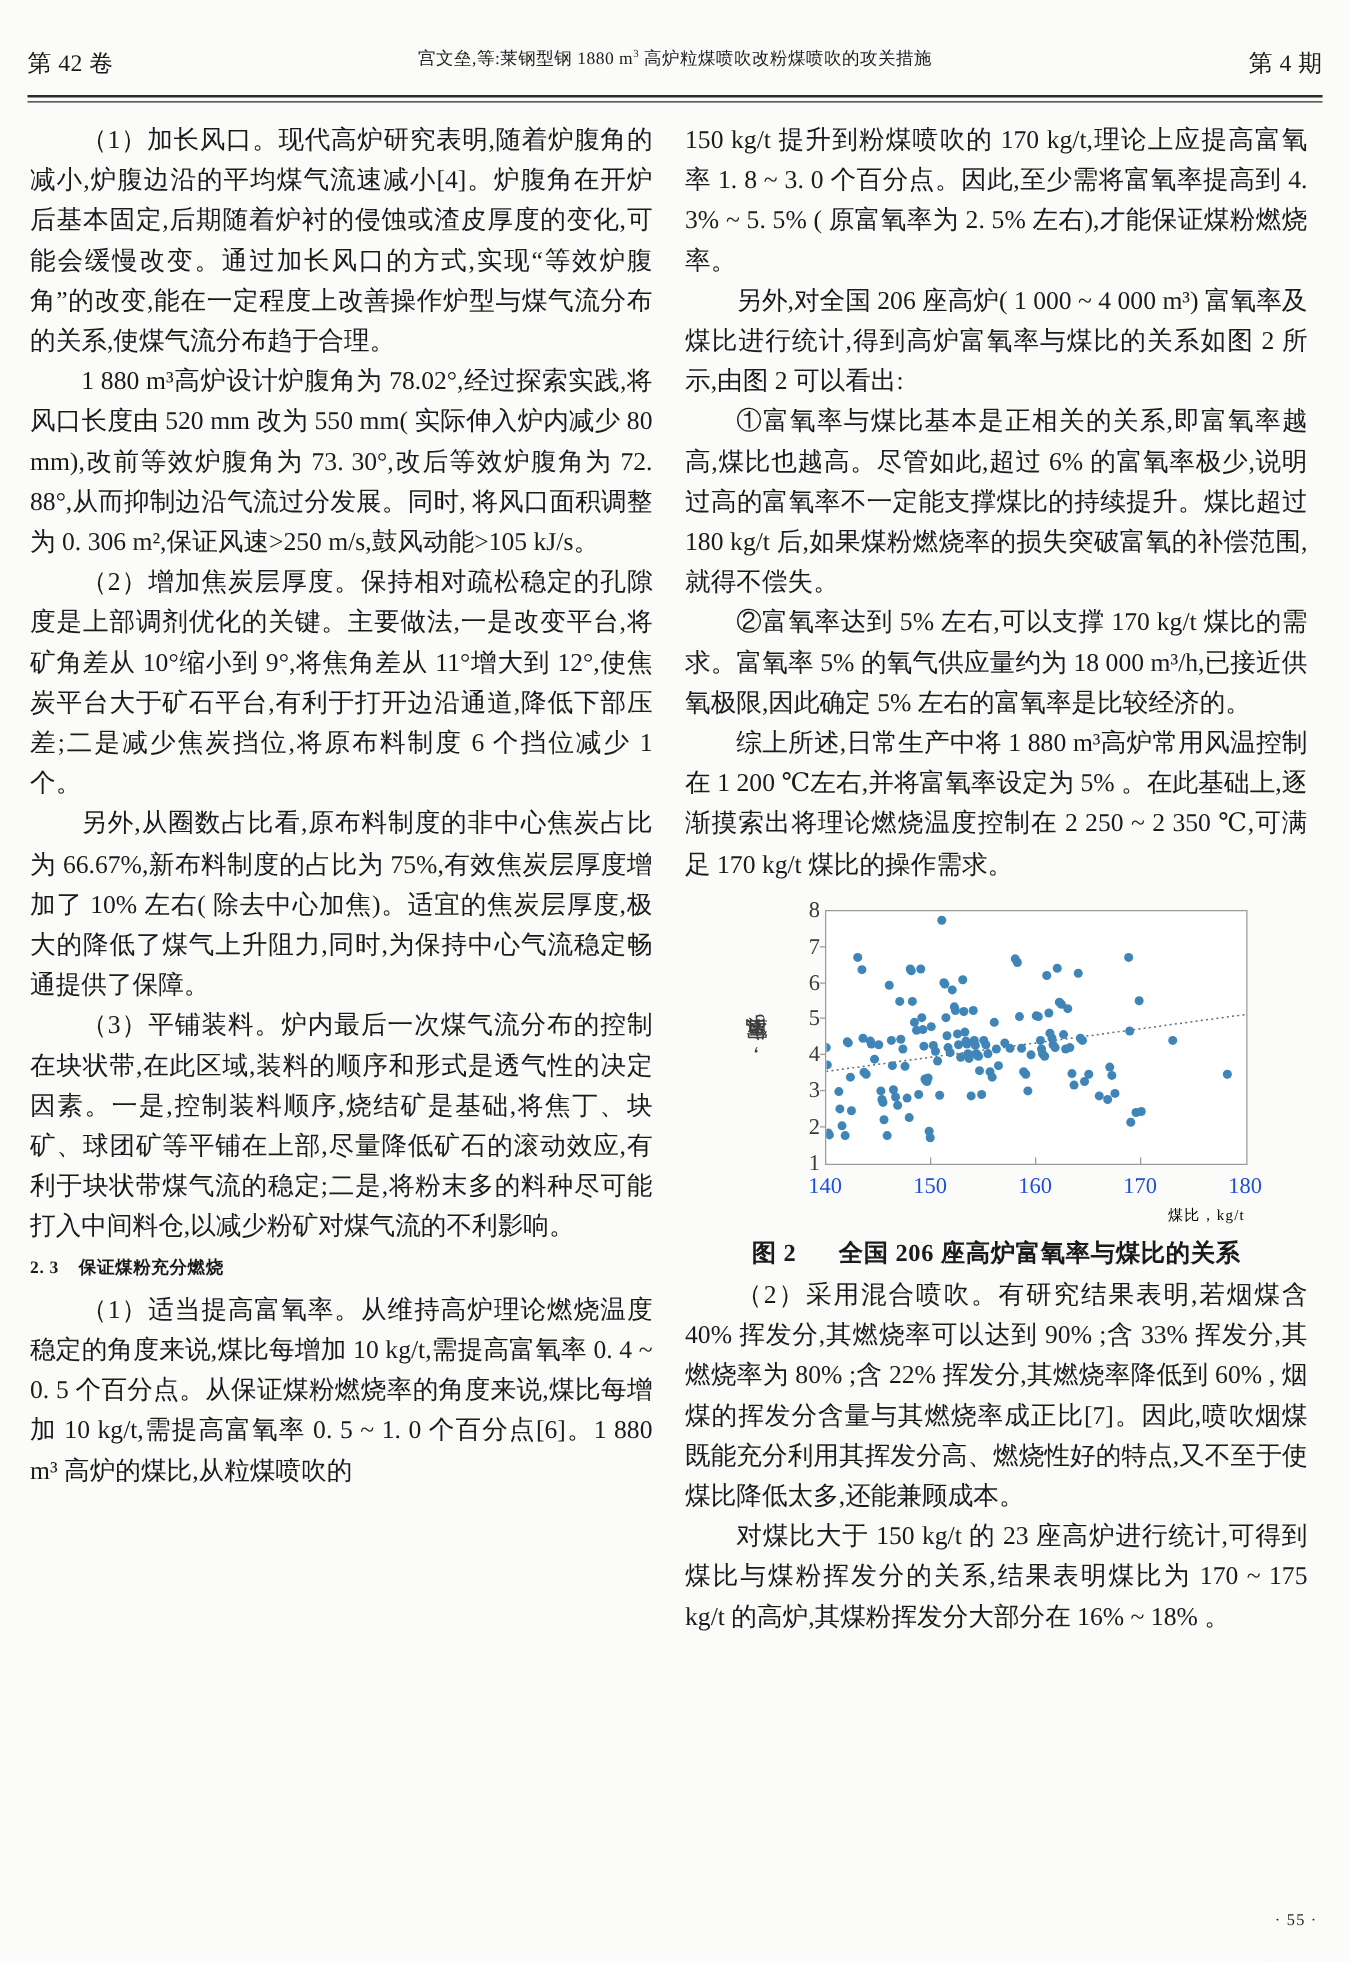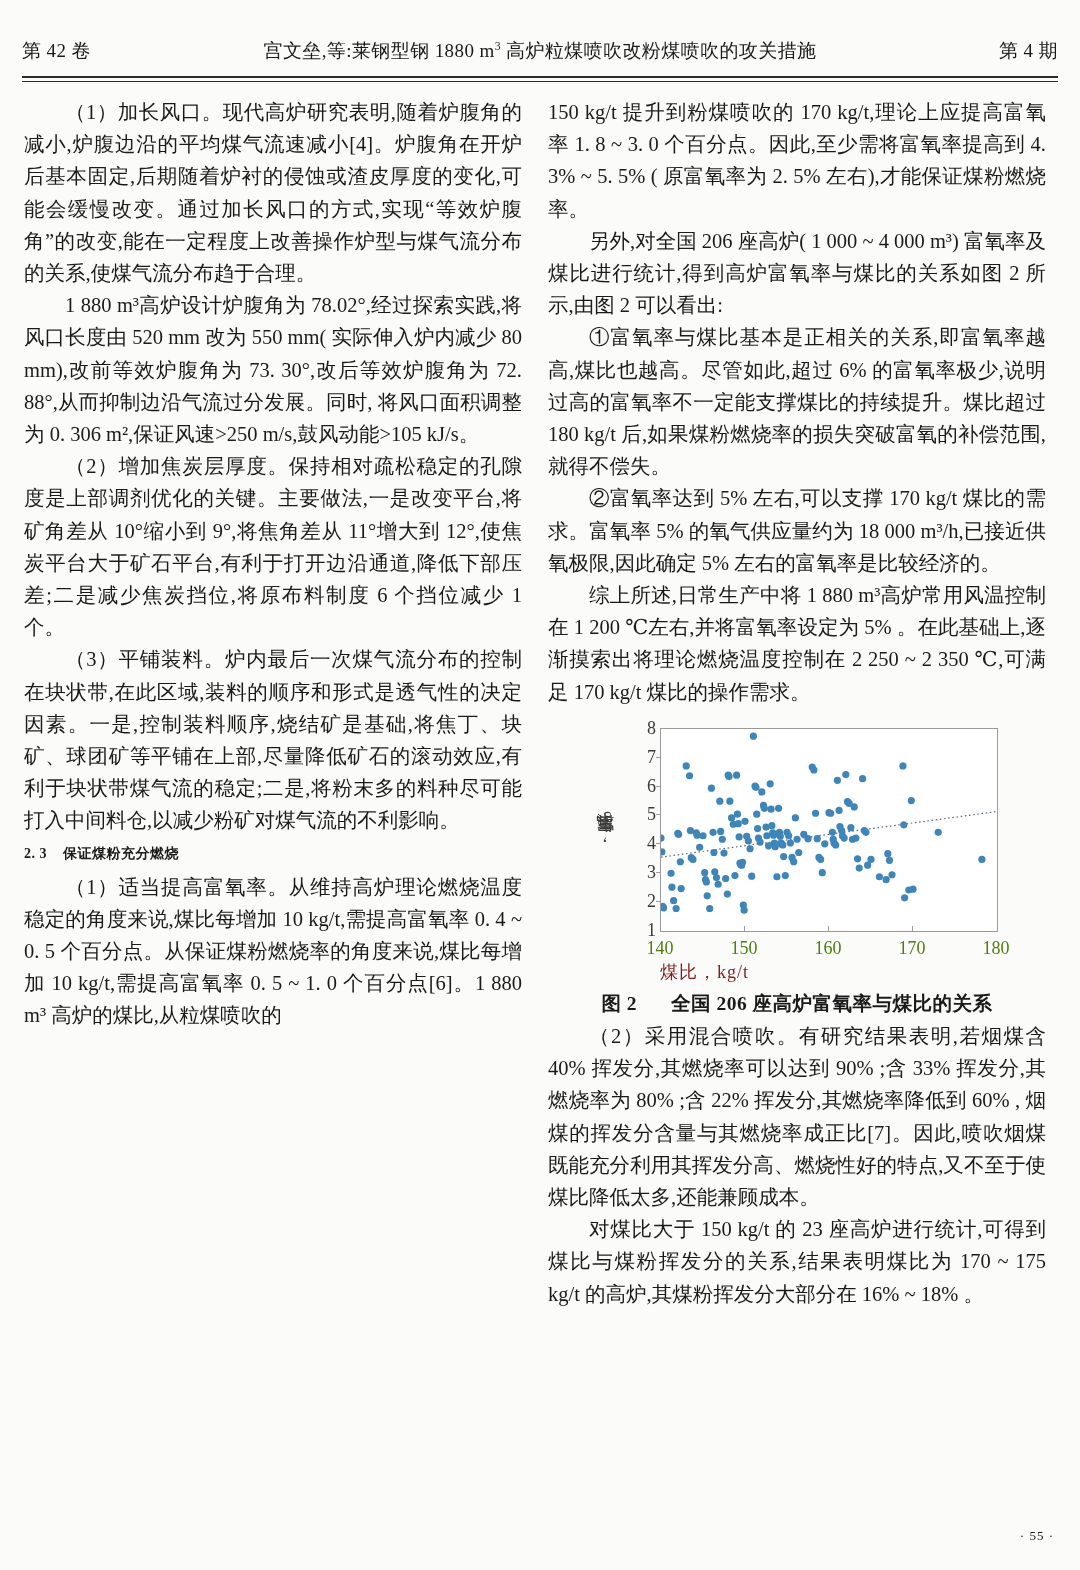--- a/index.html
+++ b/index.html
@@ -32,21 +32,21 @@
     display: flex;
     align-items: baseline;
     justify-content: flex-end;
     font-size: 19px;
     letter-spacing: 0.4px;
   }
   .runhead .rh-mid {
     position: absolute;
     left: 0; right: 0;
     text-align: center;
-    font-size: 19px;
+    font-size: 14px;
   }
   .rh-side { font-size: 19px; white-space: nowrap; }
   .rh-right { margin-left: auto; }
   sup.sup { font-size: 0.62em; vertical-align: super; line-height: 0; }
 
   .rule-wrap {
     position: absolute;
     left: 22px;
     top: 76px;
     width: 1036px;
@@ -142,32 +142,32 @@
     position: absolute;
     left: 112px;
     top: 212px;
     width: 336px;
     height: 24px;
   }
   .xtick {
     position: absolute;
     top: 0;
     font-size: 18px;
-    color: #4d7c0f;
+    color: #1d4ed8;
     transform: translateX(-50%);
     white-space: nowrap;
   }
   .xlabel {
     position: absolute;
     left: 112px;
     top: 236px;
     width: 336px;
-    text-align: left;
-    font-size: 18px;
-    color: #7f1d1d;
+    text-align: right;
+    font-size: 12px;
+    color: #000000;
     letter-spacing: 1px;
   }
   .tickmark-y {
     position: absolute;
     left: 0;
     width: 6px;
     height: 1px;
     background: #9a9a9a;
   }
   .tickmark-x {
@@ -209,20 +209,21 @@
   <div class="rule-wrap">
     <div class="rule-thick"></div>
     <div class="rule-gap"></div>
     <div class="rule-thin"></div>
   </div>
 
   <div class="col col-left">
     <p class="para">（1）加长风口。现代高炉研究表明,随着炉腹角的减小,炉腹边沿的平均煤气流速减小[4]。炉腹角在开炉后基本固定,后期随着炉衬的侵蚀或渣皮厚度的变化,可能会缓慢改变。通过加长风口的方式,实现“等效炉腹角”的改变,能在一定程度上改善操作炉型与煤气流分布的关系,使煤气流分布趋于合理。</p>
     <p class="para">1 880 m³高炉设计炉腹角为 78.02°,经过探索实践,将风口长度由 520 mm 改为 550 mm( 实际伸入炉内减少 80 mm),改前等效炉腹角为 73. 30°,改后等效炉腹角为 72. 88°,从而抑制边沿气流过分发展。同时, 将风口面积调整为 0. 306 m²,保证风速&gt;250 m/s,鼓风动能&gt;105 kJ/s。</p>
     <p class="para">（2）增加焦炭层厚度。保持相对疏松稳定的孔隙度是上部调剂优化的关键。主要做法,一是改变平台,将矿角差从 10°缩小到 9°,将焦角差从 11°增大到 12°,使焦炭平台大于矿石平台,有利于打开边沿通道,降低下部压差;二是减少焦炭挡位,将原布料制度 6 个挡位减少 1 个。</p>
+    <p class="para">另外,从圈数占比看,原布料制度的非中心焦炭占比为 66.67%,新布料制度的占比为 75%,有效焦炭层厚度增加了 10% 左右( 除去中心加焦)。适宜的焦炭层厚度,极大的降低了煤气上升阻力,同时,为保持中心气流稳定畅通提供了保障。</p>
     <p class="para">（3）平铺装料。炉内最后一次煤气流分布的控制在块状带,在此区域,装料的顺序和形式是透气性的决定因素。一是,控制装料顺序,烧结矿是基础,将焦丁、块矿、球团矿等平铺在上部,尽量降低矿石的滚动效应,有利于块状带煤气流的稳定;二是,将粉末多的料种尽可能打入中间料仓,以减少粉矿对煤气流的不利影响。</p>
     <h3 class="sec">
       <span class="sec-num">2. 3</span><span>保证煤粉充分燃烧</span>
     </h3>
     <p class="para">（1）适当提高富氧率。从维持高炉理论燃烧温度稳定的角度来说,煤比每增加 10 kg/t,需提高富氧率 0. 4 ~ 0. 5 个百分点。从保证煤粉燃烧率的角度来说,煤比每增加 10 kg/t,需提高富氧率 0. 5 ~ 1. 0 个百分点[6]。1 880 m³ 高炉的煤比,从粒煤喷吹的</p>
   </div>
 
   <div class="col col-right">
     <p class="para flush">150 kg/t 提升到粉煤喷吹的 170 kg/t,理论上应提高富氧率 1. 8 ~ 3. 0 个百分点。因此,至少需将富氧率提高到 4. 3% ~ 5. 5% ( 原富氧率为 2. 5% 左右),才能保证煤粉燃烧率。</p>
     <p class="para">另外,对全国 206 座高炉( 1 000 ~ 4 000 m³) 富氧率及煤比进行统计,得到高炉富氧率与煤比的关系如图 2 所示,由图 2 可以看出:</p>

